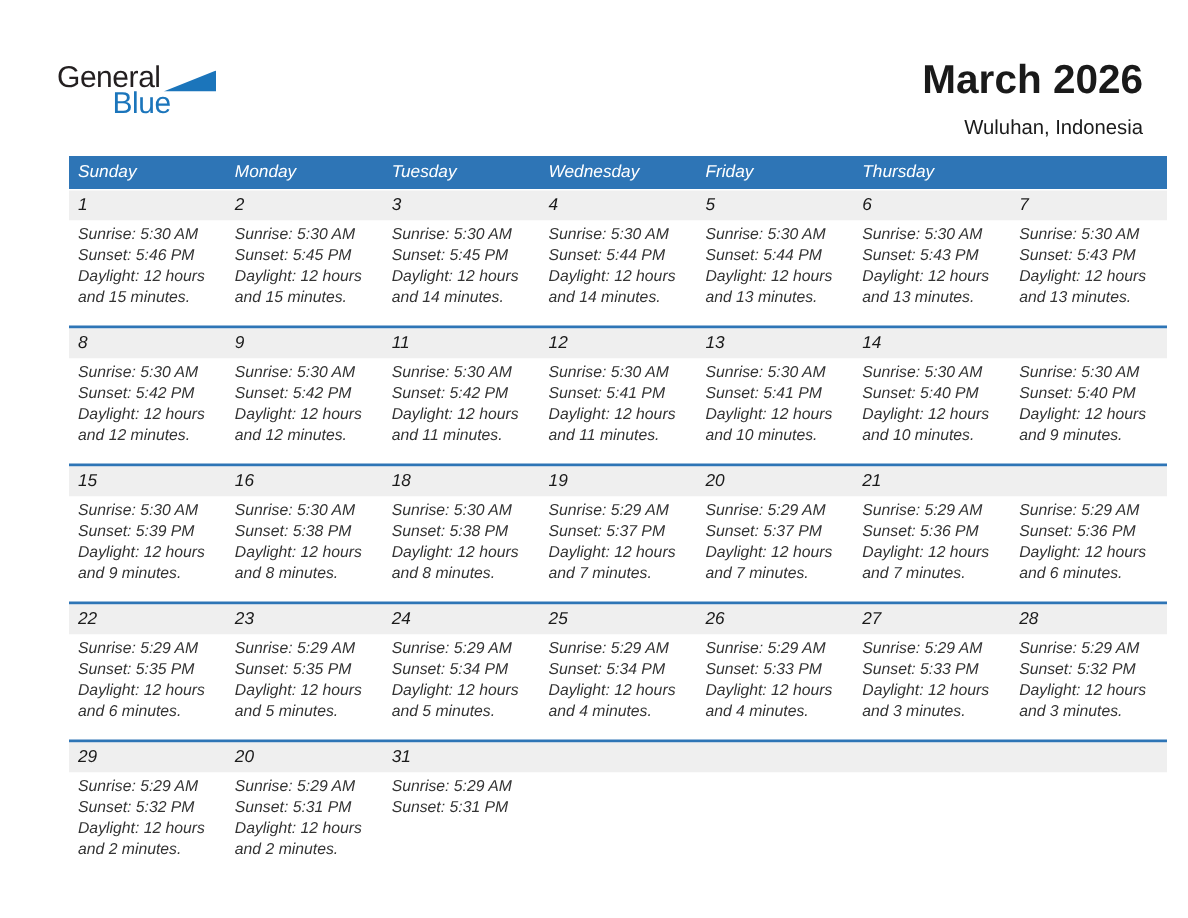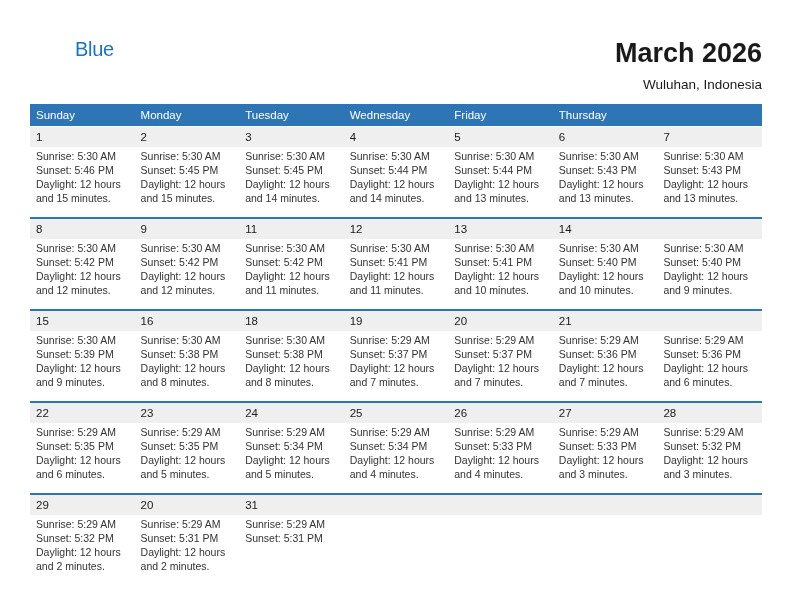--- a/index.html
+++ b/index.html
@@ -24,21 +24,21 @@
   .logo-general{font-size:20px;letter-spacing:-0.3px;color:#231F20;}
   .logo-triangle{margin-left:2px;margin-bottom:1px;display:block;}
   .logo-blue{display:block;font-size:20px;letter-spacing:-0.3px;color:var(--logo-blue);margin-left:37px;margin-top:-3px;}
 
   
   .title-block{position:absolute;right:30px;top:38px;text-align:right;}
   .page-title{font-size:27px;font-weight:700;color:var(--text-dark);letter-spacing:0;}
   .page-subtitle{font-size:13.5px;font-weight:500;color:var(--text-dark);margin-top:8px;}
 
   
-  .calendar{position:absolute;left:30px;top:104px;width:732px;}
+  .calendar{position:absolute;left:46px;top:104px;width:732px;font-style:italic;}
   .dow-row{
     display:grid;grid-template-columns:repeat(7,1fr);
     background:var(--accent);height:22px;margin-bottom:1px;
   }
   .dow-cell{
     color:#fff;font-size:11.5px;line-height:22px;padding-left:6px;
     white-space:nowrap;overflow:hidden;
   }
   .week + .week{border-top:2px solid var(--accent);}
   .day-numbers{
@@ -54,20 +54,26 @@
   .detail-line{
     font-size:10.5px;line-height:14px;color:var(--detail-text);
   }
 </style>
 </head>
 <body>
 
 <div class="page">
 
   <div class="logo">
+    <div class="logo-line1">
+      <span class="logo-general">General</span>
+      <svg class="logo-triangle" width="35" height="14" viewBox="0 0 35 14">
+        <polygon points="0,14 35,0 35,14" fill="#1B75BB"></polygon>
+      </svg>
+    </div>
     <span class="logo-blue">Blue</span>
   </div>
 
   <div class="title-block">
     <div class="page-title">March 2026</div>
     <div class="page-subtitle">Wuluhan, Indonesia</div>
   </div>
 
   <div class="calendar">
     <div class="dow-row" id="dow-row">

